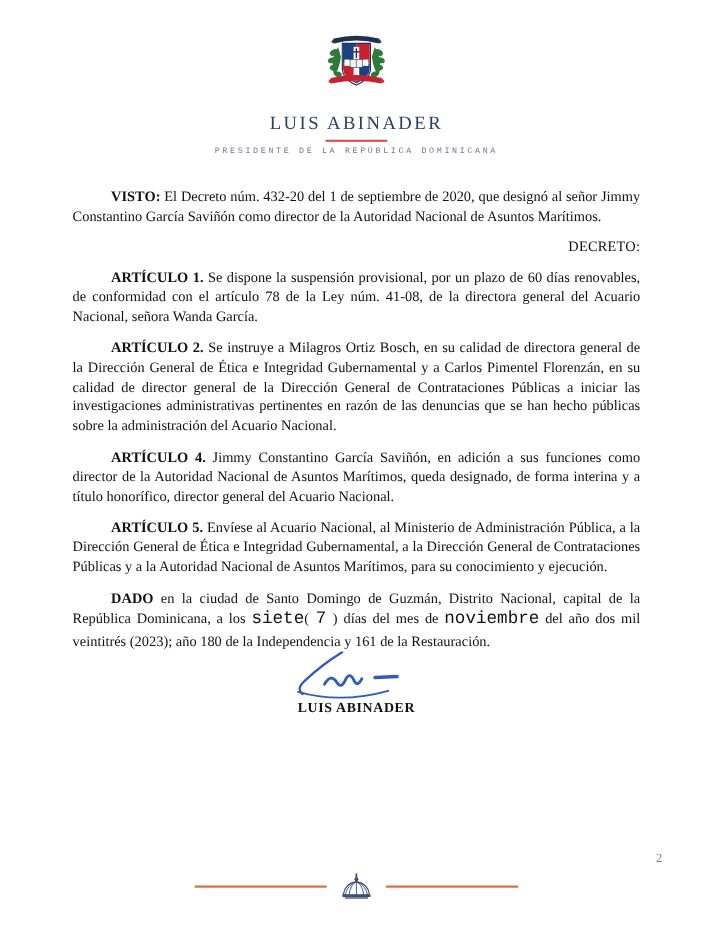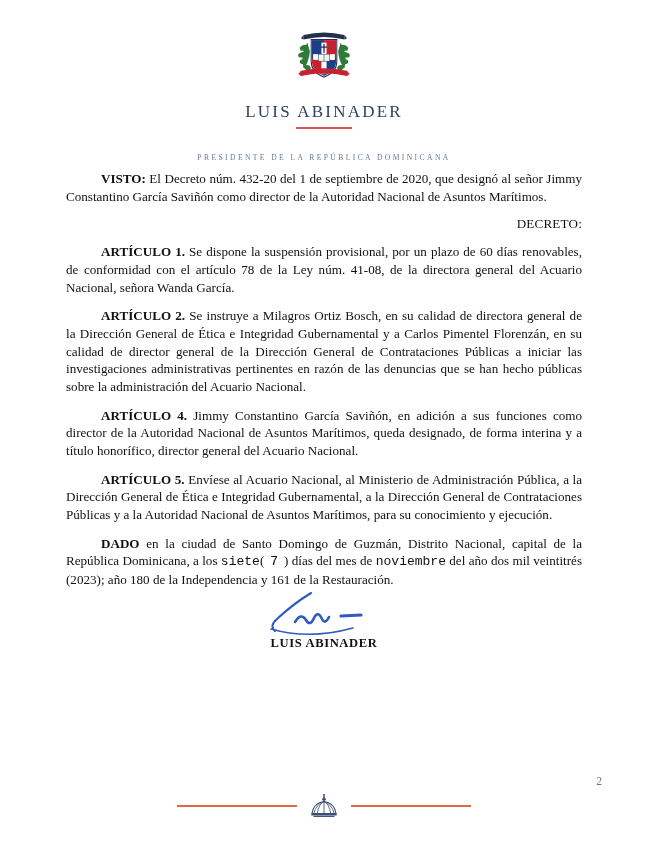--- a/index.html
+++ b/index.html
@@ -35,22 +35,22 @@
     color: #2c3e63;
     font-weight: normal;
   }
   .name-rule {
     width: 56px;
     height: 2px;
     background: #d9534f;
     margin: 5px auto 0 auto;
   }
   .pres-subtitle {
-    margin-top: 24px;
-    font-family: Liberation Serif, serif;
+    margin-top: 5px;
+    font-family: Liberation Mono, monospace;
     font-size: 7.6px;
     letter-spacing: 2.4px;
     color: #6b7a99;
   }
 
   
   .doc-body {
     position: absolute;
     left: 66px;
     top: 170px;
@@ -68,21 +68,21 @@
   .strong { font-weight: normal; }
   .decreto-heading {
     text-align: right;
     font-size: 13.1px;
     font-weight: normal;
     margin: 0 0 11px 0;
     letter-spacing: 0.2px;
   }
   .typed {
     font-family: "Liberation Mono", "DejaVu Sans Mono", monospace;
-    font-size: 13px;
+    font-size: 16px;
   }
   .blank-gap { display: inline-block; width: 6px; }
 
   
   .signature-block {
     position: absolute;
     left: 0;
     right: 0;
     top: 592px;
     text-align: center;

